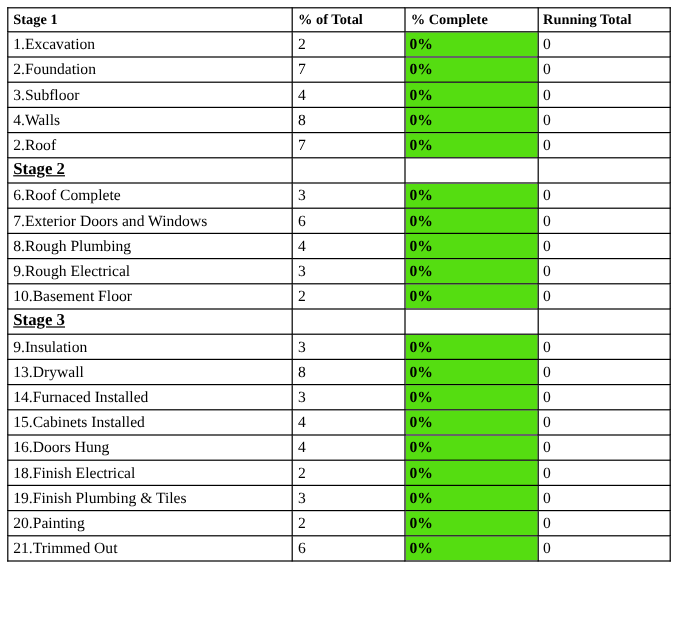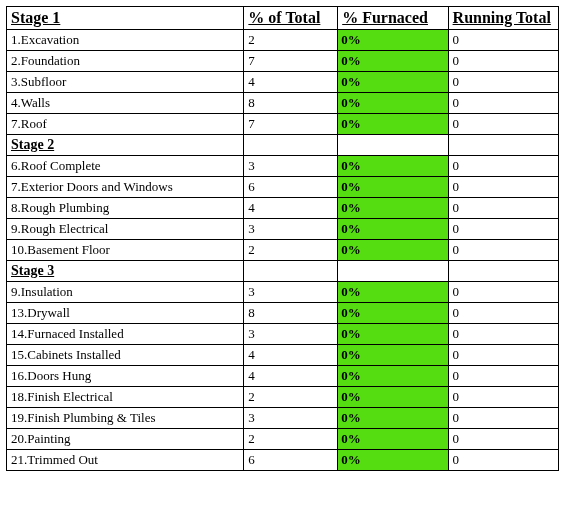--- a/index.html
+++ b/index.html
@@ -20,22 +20,21 @@
     border: 1px solid #000;
     padding: 2px 4px;
     text-align: left;
     vertical-align: middle;
     height: 19px;
     overflow: hidden;
     white-space: nowrap;
   }
   th {
     font-weight: bold;
-    text-decoration: underline;
-    font-size: 16px;
+    font-size: 12px;
   }
   .col-label { width: 43%; }
   .col-pct   { width: 17%; }
   .col-comp  { width: 20%; }
   .col-run   { width: 20%; }
   .stage-header {
     font-weight: bold;
     font-size: 14px;
     text-decoration: underline;
     font-family: Liberation Serif, serif;
@@ -54,21 +53,21 @@
   <colgroup>
     <col class="col-label">
       <col class="col-pct">
       <col class="col-comp">
       <col class="col-run">
   </colgroup>
   <tbody>
     <tr>
       <th>Stage 1</th>
       <th>% of Total</th>
-      <th>% Furnaced</th>
+      <th>% Complete</th>
       <th>Running Total</th>
     </tr>
 
     <tr>
       <td>1.Excavation</td>
       <td>2</td>
       <td class="complete-cell">0%</td>
       <td>0</td>
     </tr>
     <tr>
@@ -83,21 +82,21 @@
       <td class="complete-cell">0%</td>
       <td>0</td>
     </tr>
     <tr>
       <td>4.Walls</td>
       <td>8</td>
       <td class="complete-cell">0%</td>
       <td>0</td>
     </tr>
     <tr>
-      <td>7.Roof</td>
+      <td>2.Roof</td>
       <td>7</td>
       <td class="complete-cell">0%</td>
       <td>0</td>
     </tr>
 
     <tr>
       <td class="stage-header">Stage 2</td>
       <td></td>
       <td></td>
       <td></td>

